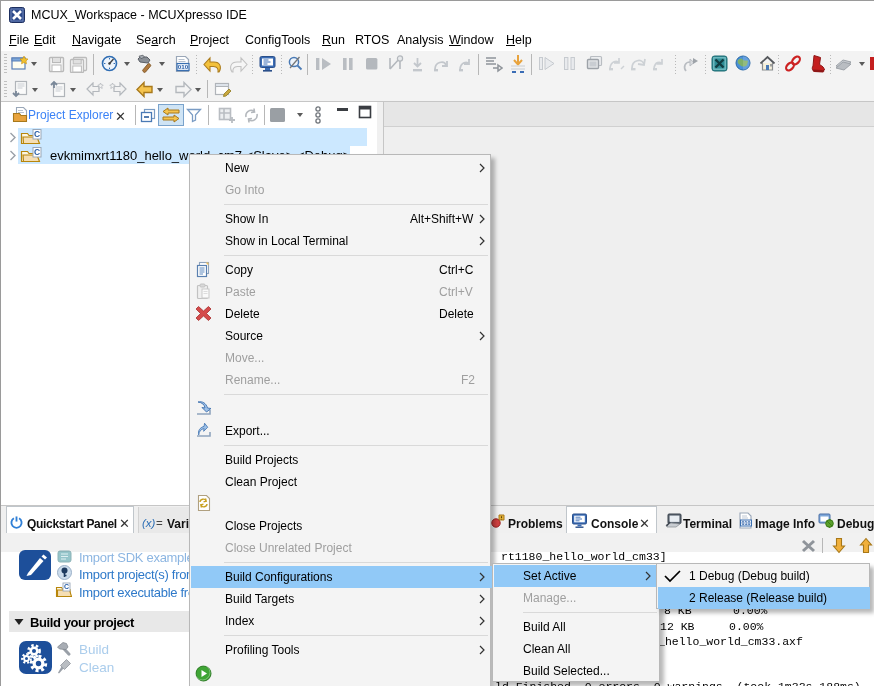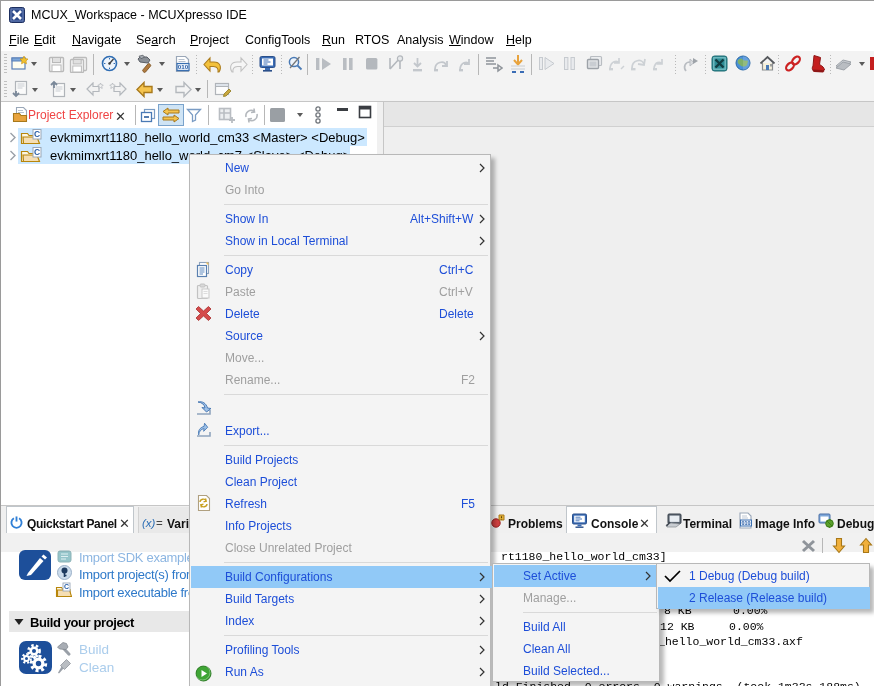--- a/index.html
+++ b/index.html
@@ -23,21 +23,21 @@
 .grip { position:absolute; width:3px; background:repeating-linear-gradient(to bottom,#c0c0c0 0 1px,transparent 1px 3px); }
 .dd { position:absolute; width:0; height:0; border-left:3.5px solid transparent; border-right:3.5px solid transparent; border-top:4px solid #5a5a5a; }
 
 #mainline { left:0; top:100px; width:874px; height:1px; background:#c6c6c6; }
 #explorer { left:0; top:101px; width:376px; height:403px; background:#fff; }
 #sash1 { left:376px; top:101px; width:7px; height:403px; background:#f0f0f0; }
 #sashline { left:382px; top:101px; width:1px; height:403px; background:#c6c6c6; }
 #editor { left:383px; top:101px; width:491px; height:403px; background:#efefef; }
 #editorband { left:383px; top:101px; width:491px; height:25px; background:#e6e6e6; border-bottom:1px solid #d0d0d0; }
 
-#exptabtext { left:27px; top:107px; font-size:12px; color:#ef4444; }
+#exptabtext { left:27px; top:107px; font-size:12px; color:#3b82f6; }
 .treerow { position:absolute; left:0; width:376px; height:18px; }
 .treesel { position:absolute; top:0; height:18px; background:#cce8ff; }
 .treetext { position:absolute; left:49px; top:2px; font-size:13px; color:#000; white-space:pre; letter-spacing:0px; }
 
 #botline { left:0; top:504px; width:874px; height:1px; background:#c6c6c6; }
 #botleft { left:0; top:505px; width:486px; height:181px; background:#fff; }
 #botsash { left:486px; top:505px; width:1px; height:181px; background:#c6c6c6; }
 #botright { left:487px; top:505px; width:387px; height:181px; background:#fff; }
 .tabbar { position:absolute; height:27px; background:#f0f0f0; }
 .tabstrip { position:absolute; height:19px; background:#f1f1f1; }
@@ -47,21 +47,21 @@
 
 .qlink { position:absolute; font-size:13px; color:#2e79c9; white-space:nowrap; letter-spacing:-0.3px; }
 #buildhdr { left:8px; top:610px; width:478px; height:21px; background:#e8e8e8; }
 #buildhdrtext { left:29px; top:614px; font-size:13px; font-weight:bold; color:#000; letter-spacing:-0.4px; }
 .faded { color:#abcdec; font-size:13.5px; position:absolute; }
 
 .con { position:absolute; font-family:"Liberation Mono", monospace; font-size:11.5px; color:#000; white-space:pre; }
 
 .menu { position:absolute; background:#f4f4f4; border:1px solid #b8b8b8; box-shadow:4px 4px 4px rgba(0,0,0,0.28); z-index:5; }
 .mic { position:absolute; z-index:6; }
-.mitem { position:absolute; left:1px; height:22px; font-size:12px; color:#1d4ed8; }
+.mitem { position:absolute; left:1px; height:22px; font-size:12px; color:#000000; }
 .mitem .lbl { position:absolute; top:4px; white-space:nowrap; }
 .mitem.dis { color:#9f9f9f; }
 .mitem .acc { position:absolute; top:4px; }
 .hl { background:#91c9f7; }
 .msep { position:absolute; height:1px; background:#d9d9d9; }
 .arrow { position:absolute; top:6px; }
 </style>
 </head>
 <body>
 <div class="abs" id="titlebar"></div>
@@ -84,21 +84,20 @@
 <div class="abs" id="mainline"></div>
 <div class="abs" id="explorer"></div>
 <div class="abs" id="sash1"></div>
 <div class="abs" id="sashline"></div>
 <div class="abs" id="editor"></div>
 <div class="abs" id="editorband"></div>
 <div class="abs" id="exptabtext">Project Explorer</div>
 
 <div class="treerow" style="top:127px">
   <div class="treesel" style="left:17px;width:349px"></div>
-  <div class="treetext">evkmimxrt1180_hello_world_cm33 &lt;Master&gt; &lt;Debug&gt;</div>
 </div>
 <div class="treerow" style="top:145px">
   <div class="treesel" style="left:17px;width:332px"></div>
   <div class="treetext">evkmimxrt1180_hello_world_cm7 &lt;Slave&gt; &lt;Debug&gt;</div>
 </div>
 
 <div class="abs" id="botline"></div>
 <div class="abs" id="botleft"></div>
 <div class="abs" id="botsash"></div>
 <div class="abs" id="botright"></div>
@@ -595,26 +594,22 @@
   <div class="mitem" style="top:265px;width:300px">
       <span class="lbl" style="left:34px">Export...</span>
     </div>
   <div class="msep" style="left:34px;top:290px;width:264px"></div>
   <div class="mitem" style="top:294px;width:300px">
       <span class="lbl" style="left:34px">Build Projects</span>
     </div>
   <div class="mitem" style="top:316px;width:300px">
       <span class="lbl" style="left:34px">Clean Project</span>
     </div>
-  <div class="mitem" style="top:338px;width:300px">
-      <span class="lbl" style="left:34px">Refresh</span>
-      <span class="acc" style="left:270px">F5</span>
-    </div>
   <div class="mitem" style="top:360px;width:300px">
-      <span class="lbl" style="left:34px">Info Projects</span>
+      <span class="lbl" style="left:34px">Close Projects</span>
     </div>
   <div class="mitem dis" style="top:382px;width:300px">
       <span class="lbl" style="left:34px">Close Unrelated Project</span>
     </div>
   <div class="msep" style="left:34px;top:407px;width:264px"></div>
   <div class="mitem hl" style="top:411px;width:304px">
       <span class="lbl" style="left:34px">Build Configurations</span>
       <svg class="arrow" style="left:288px" width="6" height="10">
         <path d="M1 1 L5 5 L1 9" stroke="#333" stroke-width="1.2" fill="none"></path>
       </svg>
@@ -627,26 +622,20 @@
     </div>
   <div class="mitem" style="top:455px;width:300px">
       <span class="lbl" style="left:34px">Index</span>
       <svg class="arrow" style="left:288px" width="6" height="10">
         <path d="M1 1 L5 5 L1 9" stroke="#333" stroke-width="1.2" fill="none"></path>
       </svg>
     </div>
   <div class="msep" style="left:34px;top:480px;width:264px"></div>
   <div class="mitem" style="top:484px;width:300px">
       <span class="lbl" style="left:34px">Profiling Tools</span>
-      <svg class="arrow" style="left:288px" width="6" height="10">
-        <path d="M1 1 L5 5 L1 9" stroke="#333" stroke-width="1.2" fill="none"></path>
-      </svg>
-    </div>
-  <div class="mitem" style="top:506px;width:300px">
-      <span class="lbl" style="left:34px">Run As</span>
       <svg class="arrow" style="left:288px" width="6" height="10">
         <path d="M1 1 L5 5 L1 9" stroke="#333" stroke-width="1.2" fill="none"></path>
       </svg>
     </div>
 </div>
 <div class="menu" id="menu2" style="left:491px;top:562px;width:168px;height:119px">
   <div class="mitem hl" style="top:1px;width:166px">
       <span class="lbl" style="left:29px">Set Active</span>
       <svg class="arrow" style="left:151px" width="6" height="10">
         <path d="M1 1 L5 5 L1 9" stroke="#333" stroke-width="1.2" fill="none"></path>

